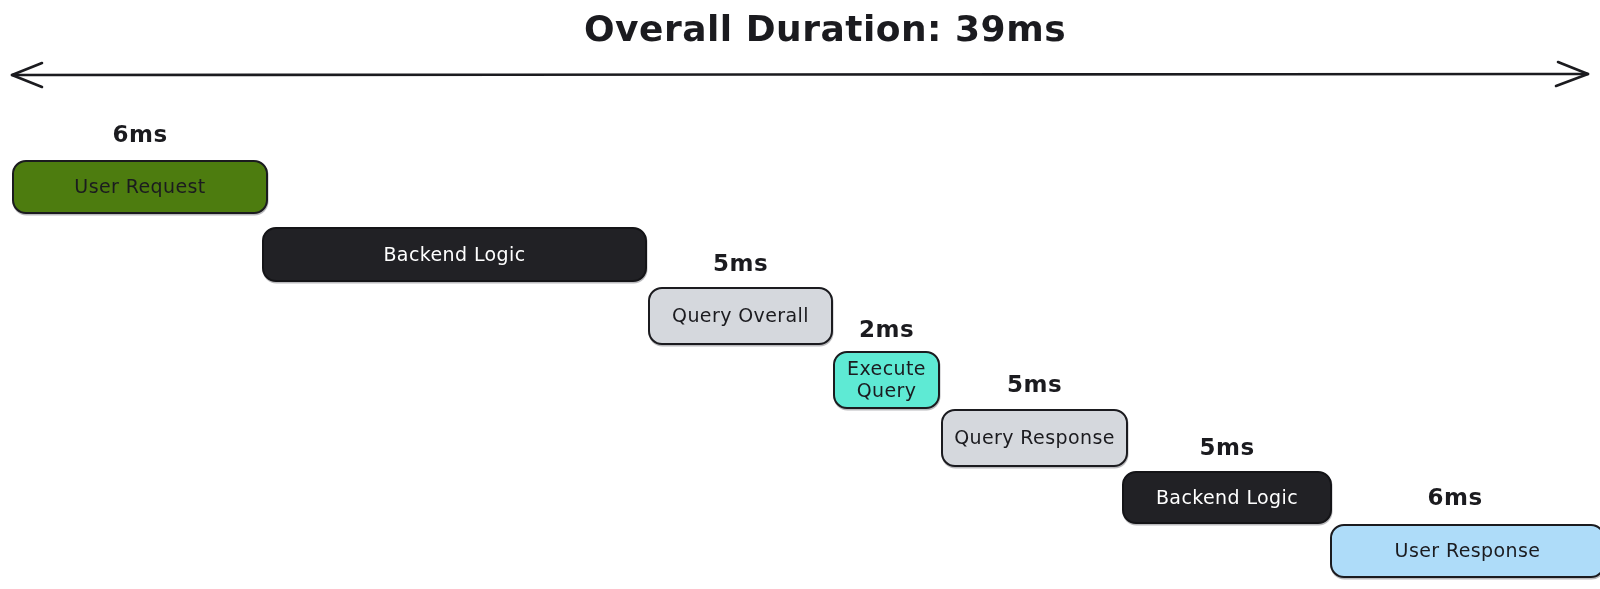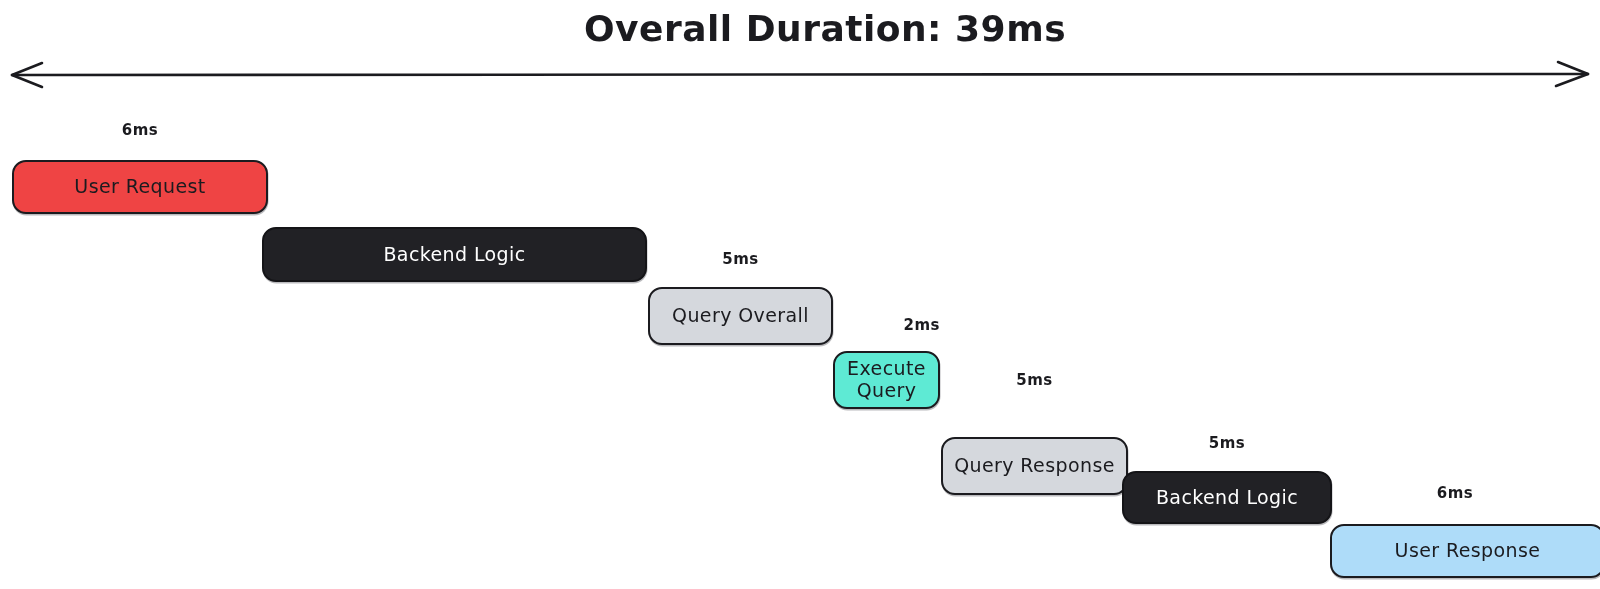--- a/index.html
+++ b/index.html
@@ -29,21 +29,21 @@
   }
   .arrow-svg {
     position: absolute;
     left: 0;
     top: 58px;
     width: 1600px;
     height: 34px;
   }
   .duration-label {
     position: absolute;
-    font-size: 15px;
+    font-size: 23px;
     font-weight: 700;
     color: #1b1b1f;
     text-align: center;
     letter-spacing: 0.5px;
     white-space: nowrap;
   }
   .step-box {
     position: absolute;
     box-sizing: border-box;
     border: 2.5px solid #1b1b1f;
@@ -74,32 +74,32 @@
 
   <svg class="arrow-svg" viewBox="0 0 1600 34" xmlns="http://www.w3.org/2000/svg">
     <g stroke="#1b1b1f" stroke-width="2.6" fill="none" stroke-linecap="round" stroke-linejoin="round">
       <path d="M 12 17 L 1588 16"></path>
       <path d="M 42 5 L 12 17 L 42 29"></path>
       <path d="M 1558 4 L 1588 16 L 1556 28"></path>
     </g>
   </svg>
 
   <div class="duration-label" style="left:12px; top:121px; width:256px;">6ms</div>
-  <div class="step-box" style="left: 12px; top: 160px; width: 256px; height: 54px; background: #ef4444;">User Request</div>
+  <div class="step-box" style="left: 12px; top: 160px; width: 256px; height: 54px; background: #4d7c0f;">User Request</div>
 
   <div class="step-box dark" style="left: 262px; top: 227px; width: 385px; height: 55px; background: rgb(33, 33, 37);">Backend Logic</div>
 
   <div class="duration-label" style="left:648px; top:250px; width:185px;">5ms</div>
   <div class="step-box" style="left: 648px; top: 287px; width: 185px; height: 58px; background: rgb(213, 216, 221);">Query Overall</div>
 
-  <div class="duration-label" style="left:833px; top:316px; width:107px;text-align:right;">2ms</div>
+  <div class="duration-label" style="left:833px; top:316px; width:107px;">2ms</div>
   <div class="step-box" style="left: 833px; top: 351px; width: 107px; height: 58px; background: #5eead4;">Execute Query</div>
 
   <div class="duration-label" style="left:941px; top:371px; width:187px;">5ms</div>
-  <div class="step-box" style="left: 941px; top: 409px; width: 187px; height: 58px; background: rgb(213, 216, 221); margin-top: 28px;">Query Response</div>
+  <div class="step-box" style="left: 941px; top: 409px; width: 187px; height: 58px; background: rgb(213, 216, 221);">Query Response</div>
 
   <div class="duration-label" style="left:1122px; top:434px; width:210px;">5ms</div>
   <div class="step-box dark" style="left: 1122px; top: 471px; width: 210px; height: 53px; background: rgb(33, 33, 37);">Backend Logic</div>
 
   <div class="duration-label" style="left:1330px; top:484px; width:250px;">6ms</div>
   <div class="step-box" style="left: 1330px; top: 524px; width: 275px; height: 54px; background: rgb(174, 220, 249);">User Response</div>
 
 </div>
 
 </body></html>

